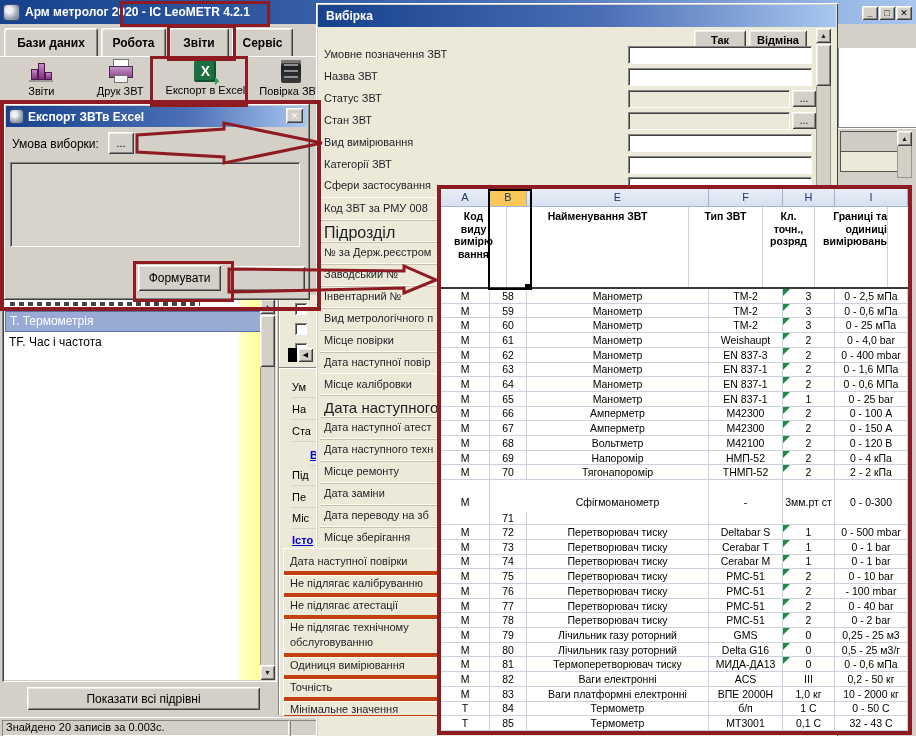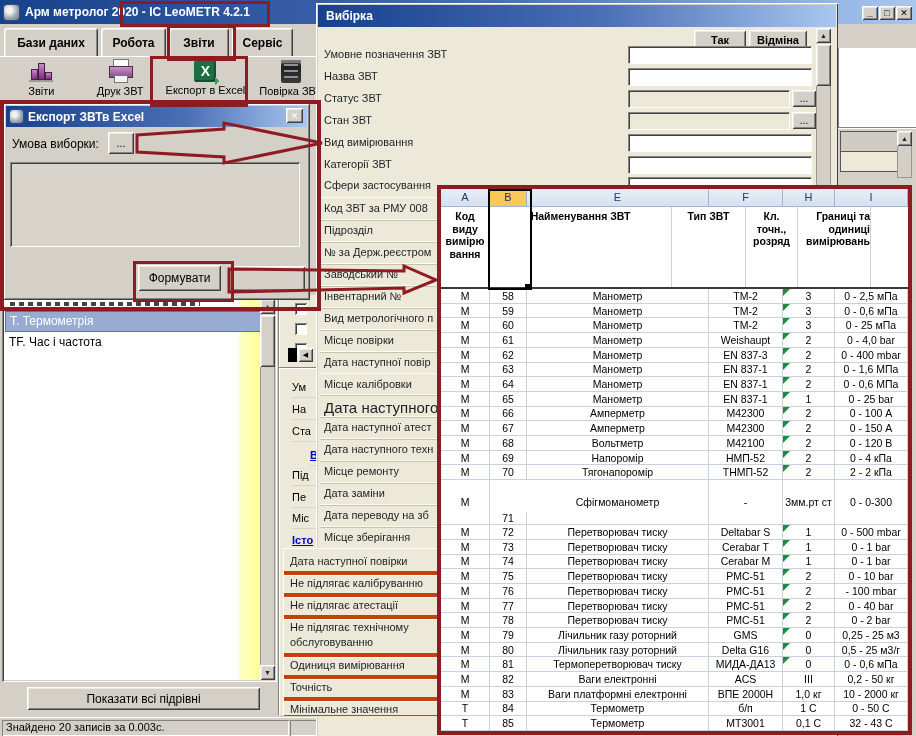--- a/index.html
+++ b/index.html
@@ -196,21 +196,21 @@
         <div class="vlabel" style="top: 132.6px;">Вид вимірювання</div>
         <div class="tin" style="top: 130.6px; left: 312px; width: 182px; height: 16px;"></div>
         <div class="vlabel" style="top: 154.5px;">Категорії ЗВТ</div>
         <div class="tin" style="top: 152.5px; left: 312px; width: 182px; height: 16px;"></div>
         <div class="vlabel" style="top: 176.4px;">Сфери застосування</div>
         <div class="tin" style="top: 174.4px; left: 312px; width: 182px; height: 16px;"></div>
         <div class="vrowbar" style="top: 194.3px; height: 21.9px;">
           <div style="position: absolute; left: 4px; top: 4px; font-size: 11px; white-space: nowrap; color: rgb(28, 32, 38);">Код ЗВТ за РМУ 008</div>
         </div>
         <div class="vrowbar" style="top: 216.2px; height: 21.9px;">
-          <div style="position: absolute; left: 4px; top: 4px; font-size: 11px; white-space: nowrap; color: rgb(28, 32, 38);">Підрозділ</div>
+          <div style="position: absolute; left: 4px; top: 4px; font-size: 16px; white-space: nowrap; color: rgb(28, 32, 38);">Підрозділ</div>
         </div>
         <div class="vrowbar" style="top: 238.1px; height: 21.9px;">
           <div style="position: absolute; left: 4px; top: 4px; font-size: 11px; white-space: nowrap; color: rgb(28, 32, 38);">№ за Держ.реєстром</div>
         </div>
         <div class="vrowbar" style="top: 260px; height: 21.9px;">
           <div style="position: absolute; left: 4px; top: 4px; font-size: 11px; white-space: nowrap; color: rgb(28, 32, 38);">Заводський №</div>
         </div>
         <div class="vrowbar" style="top: 281.9px; height: 21.9px;">
           <div style="position: absolute; left: 4px; top: 4px; font-size: 11px; white-space: nowrap; color: rgb(28, 32, 38);">Інвентарний №</div>
         </div>
@@ -277,21 +277,21 @@
   <div class="abs xl z20" id="xl">
     <div class="xlrowletters" id="xlletters">
         <div class="xlet" style="width: 49px;">A</div>
         <div class="xlet selcol" style="width: 37px;">B</div>
         <div class="xlet" style="width: 182px;">E</div>
         <div class="xlet" style="width: 74px;">F</div>
         <div class="xlet" style="width: 52px;">H</div>
         <div class="xlet" style="width: 73px;">I</div>
       </div>
     <div class="xlhead" id="xlhead">
-        <div class="xh" style="width: 49px;">Код
+        <div class="xh" style="width: 66px;">Код
 виду
 вимірю
 вання</div>
         <div class="xh" style="width: 182px;">Найменування ЗВТ</div>
         <div class="xh" style="width: 74px;">Тип ЗВТ</div>
         <div class="xh" style="width: 52px;">Кл.
 точн.,
 розряд</div>
         <div class="xh" style="width: 73px; text-align: right;">Границі та
 одиниці

